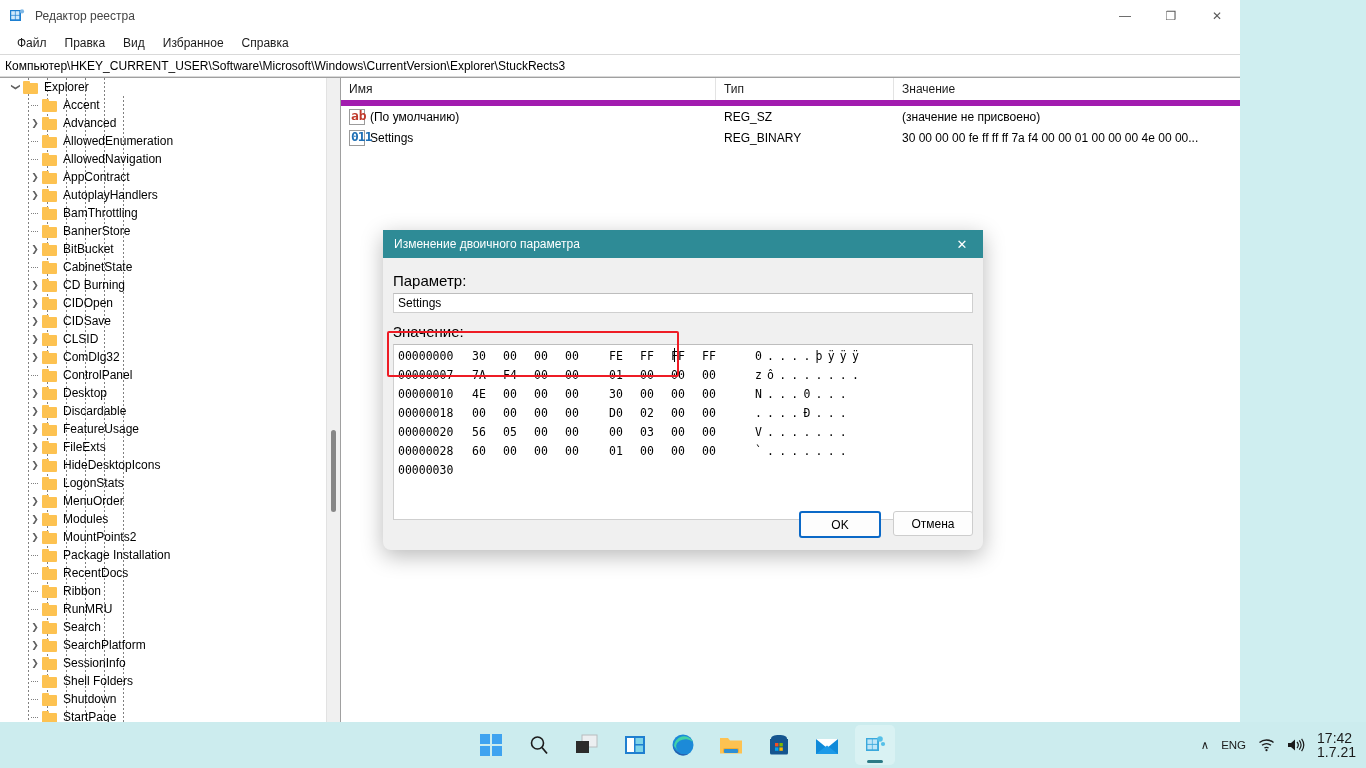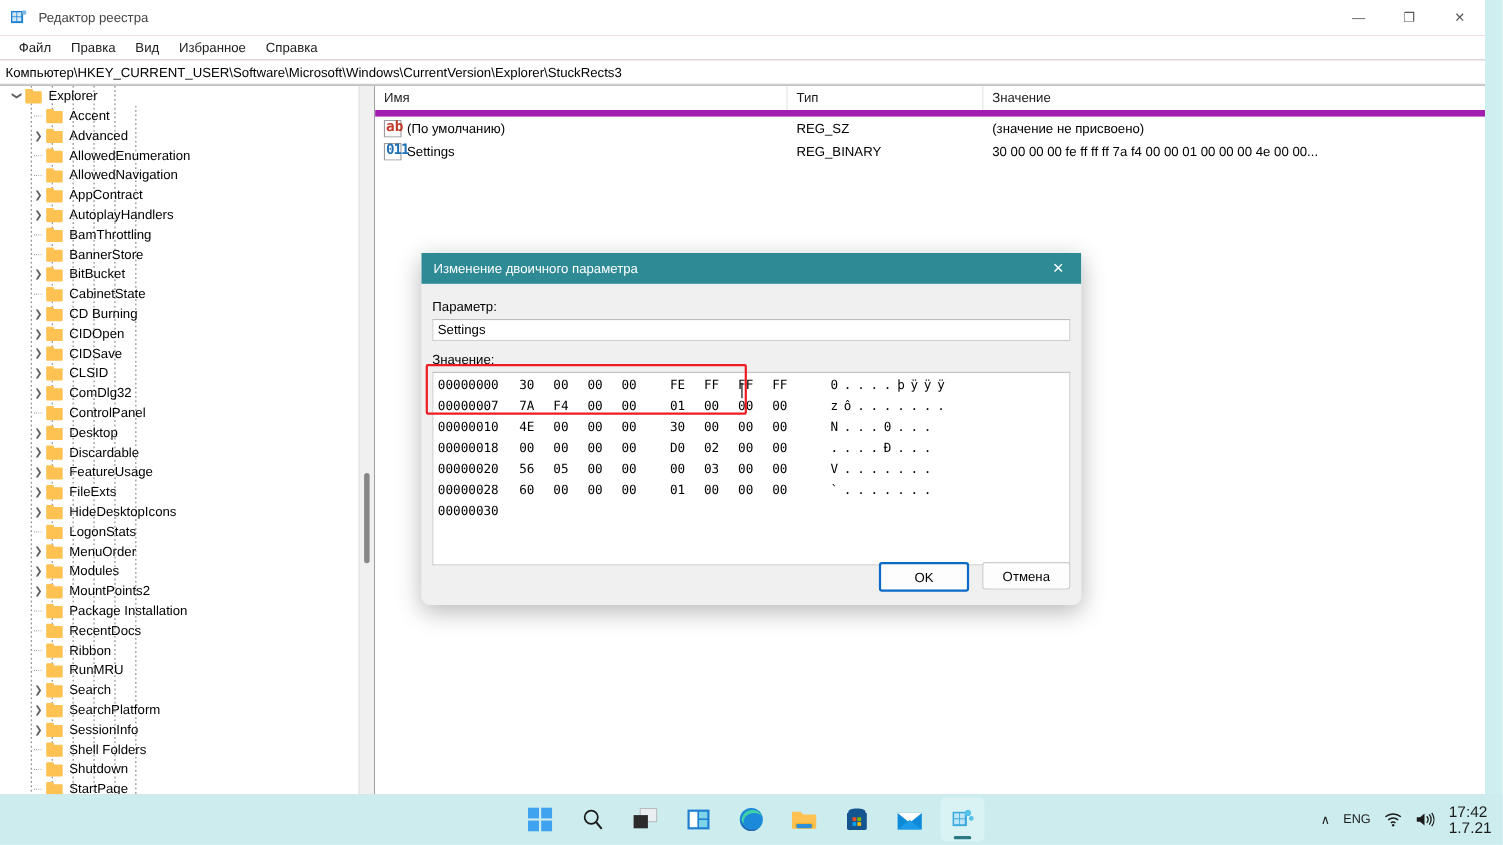--- a/index.html
+++ b/index.html
@@ -5,22 +5,22 @@
   html,body{margin:0;padding:0;}
   body{
     width:1366px;height:768px;overflow:hidden;
     font-family:"Liberation Sans","DejaVu Sans",sans-serif;
     font-size:12px;color:#000;
     background:#cfeef0;
     position:relative;
   }
   
   #regedit-window{
-    position:absolute;left:0;top:0;width:1350px;height:722px;
-    background:#be185d;display:flex;flex-direction:column;
+    position:absolute;left:0;top:0;width:1240px;height:722px;
+    background:#4c1d95;display:flex;flex-direction:column;
   }
   .titlebar{
     height:32px;background:#ffffff;display:flex;align-items:center;
     flex:0 0 32px;position:relative;
   }
   .title-icon{width:16px;height:16px;margin-left:9px;position:relative;flex:0 0 16px;}
   .title-text{margin-left:10px;font-size:12px;color:#444;}
   .winbtns{position:absolute;right:0;top:0;height:32px;display:flex;}
   .winbtn{width:46px;height:32px;display:flex;align-items:center;justify-content:center;
     color:#5a5a5a;font-size:12px;}
@@ -77,21 +77,21 @@
   #dialog{
     position:absolute;left:383px;top:230px;width:600px;height:320px;
     background:#f0f0f0;box-shadow:0 6px 22px rgba(0,0,0,.28);
     border-radius:0 0 8px 8px;overflow:hidden;
   }
   .dlg-title{height:28px;background:#2e8b96;display:flex;align-items:center;position:relative;}
   .dlg-title-text{color:#fff;font-size:12px;margin-left:11px;}
   .dlg-close{position:absolute;right:0;top:0;width:42px;height:28px;display:flex;
      align-items:center;justify-content:center;color:#fff;font-size:13px;}
   .dlg-body{padding:14px 10px 0 10px;}
-  .dlg-label{font-size:12px;color:#000;margin-bottom:4px;}
+  .dlg-label{font-size:15px;color:#000;margin-bottom:4px;}
   .dlg-input{height:20px;background:#fff;border:1px solid #cfcfcf;border-top-color:#bdbdbd;
      font-size:12px;padding:2px 0 0 4px;box-sizing:border-box;color:#000;}
   .hexbox{height:176px;background:#fff;border:1px solid #cfcfcf;border-top-color:#bdbdbd;
      margin-top:4px;position:relative;overflow:hidden;padding:4px 0 0 2px;box-sizing:border-box;}
   .hexrow{height:19px;display:flex;align-items:flex-start;font-family:"DejaVu Sans Mono","Liberation Mono",monospace;
      font-size:11.5px;color:#000;white-space:pre;}
   .hoff{width:74px;flex:0 0 74px;padding-left:2px;}
   .hbyte{width:31px;flex:0 0 31px;text-align:left;}
   .hgap{width:13px;flex:0 0 13px;}
   .hasc{margin-left:22px;letter-spacing:5.2px;}

